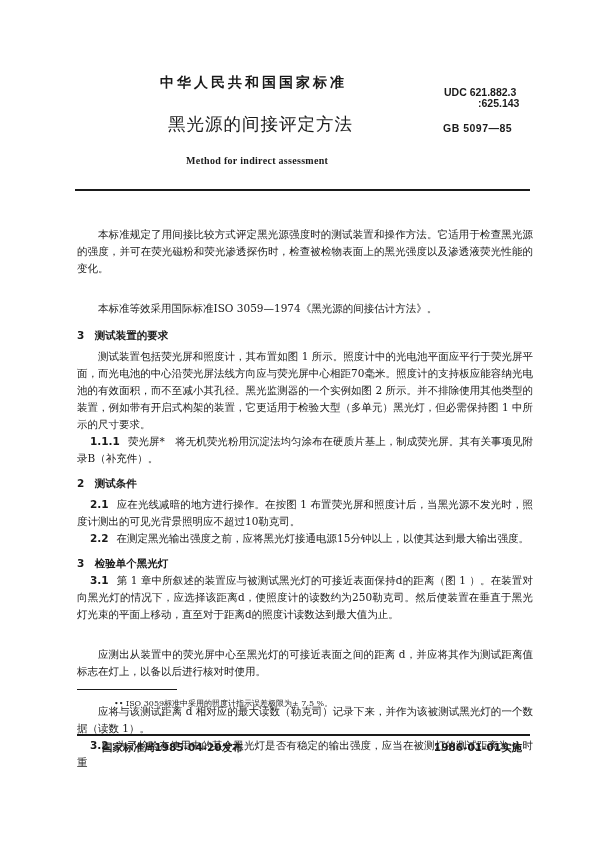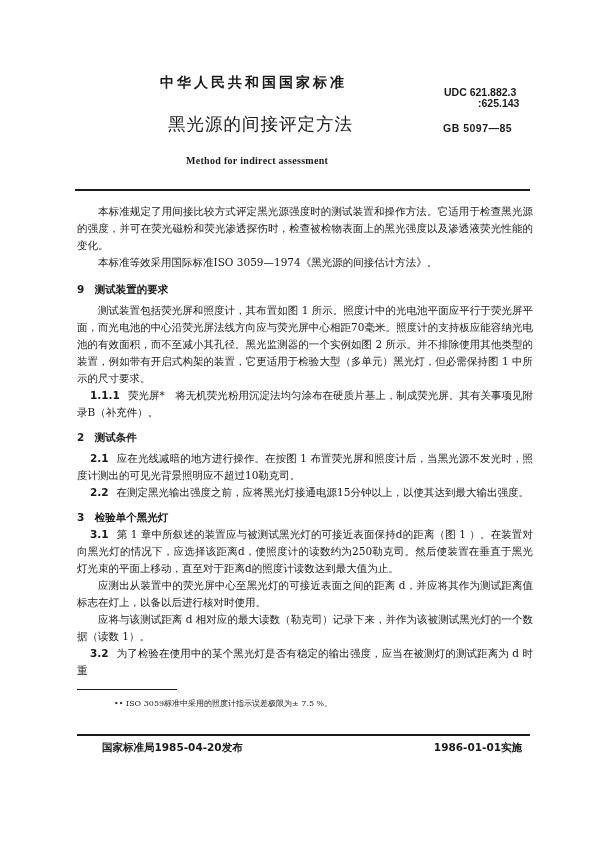--- a/index.html
+++ b/index.html
@@ -11,21 +11,21 @@
     .hdr-std { left: 160px; top: 74px; font-family: "DejaVu Sans", sans-serif; font-weight: bold; font-size: 14px; letter-spacing: 3px; }
     .hdr-udc { left: 444px; top: 87px; font-family: "Liberation Sans", sans-serif; font-weight: bold; font-size: 10.5px; line-height: 11px; }
     .hdr-udc .l2 { padding-left: 34px; display: block; }
     .hdr-title { left: 168px; top: 112px; font-family: "DejaVu Sans", sans-serif; font-size: 17.5px; letter-spacing: 1px; }
     .hdr-gb { left: 443px; top: 122px; font-family: "Liberation Sans", sans-serif; font-weight: bold; font-size: 10.5px; letter-spacing: 0.5px; }
     .hdr-en { left: 186px; top: 153px; font-family: "Liberation Serif", serif; font-weight: bold; font-size: 10px; line-height: 16px; letter-spacing: 0.3px; }
     .hdr-en .l2 { padding-left: 15px; display: block; }
     .rule { background: #1a1a1a; }
     .body-text { left: 77px; width: 456px; font-size: 10.5px; line-height: 17px; }
     .p { margin: 0; text-align: justify; }
-    .indent { text-indent: 2em; }
+    .indent { text-indent: 2em; margin-top: 23px; }
     .sec { font-family: "DejaVu Sans", sans-serif; font-weight: bold; font-size: 10.5px; }
     .sub { padding-left: 13px; }
     .num { font-family: "DejaVu Sans", sans-serif; font-weight: bold; margin-right: 8px; }
     .fn { left: 118px; font-size: 8px; line-height: 14px; }
     .foot { font-family: "DejaVu Sans", sans-serif; font-weight: bold; font-size: 10.5px; padding-left: 24px; }
   </style>
 </head>
 <body>
 
 <div class="abs hdr-std">中华人民共和国国家标准</div>
@@ -38,21 +38,21 @@
 <div class="abs hdr-en">
   <span>Method for indirect assessment</span>
 </div>
 
 <div class="abs rule" style="left:75px; top:189px; width:455px; height:2px;"></div>
 
 <div class="abs body-text" style="top:203px;">
   <p class="p indent">本标准规定了用间接比较方式评定黑光源强度时的测试装置和操作方法。它适用于检查黑光源的强度，并可在荧光磁粉和荧光渗透探伤时，检查被检物表面上的黑光强度以及渗透液荧光性能的变化。</p>
   <p class="p indent">本标准等效采用国际标准ISO 3059—1974《黑光源的间接估计方法》。</p>
 
-  <p class="p sec" style="margin-top:10px;">9　测试装置的要求</p>
+  <p class="p sec" style="margin-top:10px;">3　测试装置的要求</p>
   <p class="p indent" style="margin-top:4px;">测试装置包括荧光屏和照度计，其布置如图 1 所示。照度计中的光电池平面应平行于荧光屏平面，而光电池的中心沿荧光屏法线方向应与荧光屏中心相距70毫米。照度计的支持板应能容纳光电池的有效面积，而不至减小其孔径。黑光监测器的一个实例如图 2 所示。并不排除使用其他类型的装置，例如带有开启式构架的装置，它更适用于检验大型（多单元）黑光灯，但必需保持图 1 中所示的尺寸要求。</p>
   <p class="p" style="text-indent:13px;"><span class="num">1.1.1</span><span>荧光屏*　将无机荧光粉用沉淀法均匀涂布在硬质片基上，制成荧光屏。其有关事项见附录B（补充件）。</span></p>
 
   <p class="p sec" style="margin-top:8px;">2　测试条件</p>
   <p class="p" style="text-indent:13px; margin-top:4px;"><span class="num">2.1</span><span>应在光线减暗的地方进行操作。在按图 1 布置荧光屏和照度计后，当黑光源不发光时，照度计测出的可见光背景照明应不超过10勒克司。</span></p>
   <p class="p" style="text-indent:13px;"><span class="num">2.2</span><span>在测定黑光输出强度之前，应将黑光灯接通电源15分钟以上，以使其达到最大输出强度。</span></p>
 
   <p class="p sec" style="margin-top:8px;">3　检验单个黑光灯</p>
   <p class="p" style="text-indent:13px; "><span class="num">3.1</span><span>第 1 章中所叙述的装置应与被测试黑光灯的可接近表面保持d的距离（图 1 ）。在装置对向黑光灯的情况下，应选择该距离d，使照度计的读数约为250勒克司。然后使装置在垂直于黑光灯光束的平面上移动，直至对于距离d的照度计读数达到最大值为止。</span></p>
   <p class="p indent">应测出从装置中的荧光屏中心至黑光灯的可接近表面之间的距离 d，并应将其作为测试距离值标志在灯上，以备以后进行核对时使用。</p>

